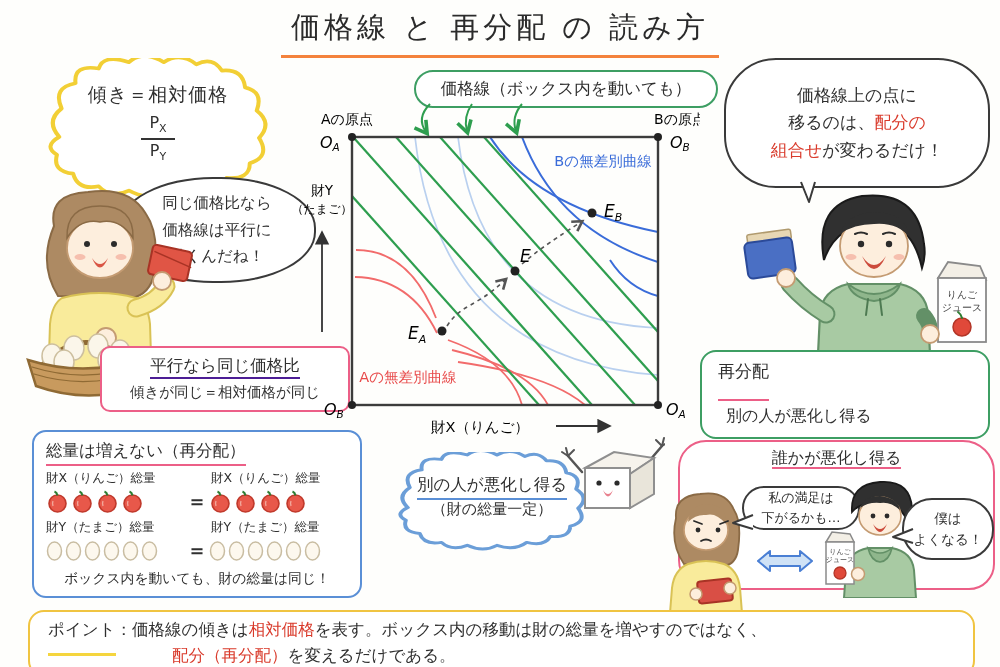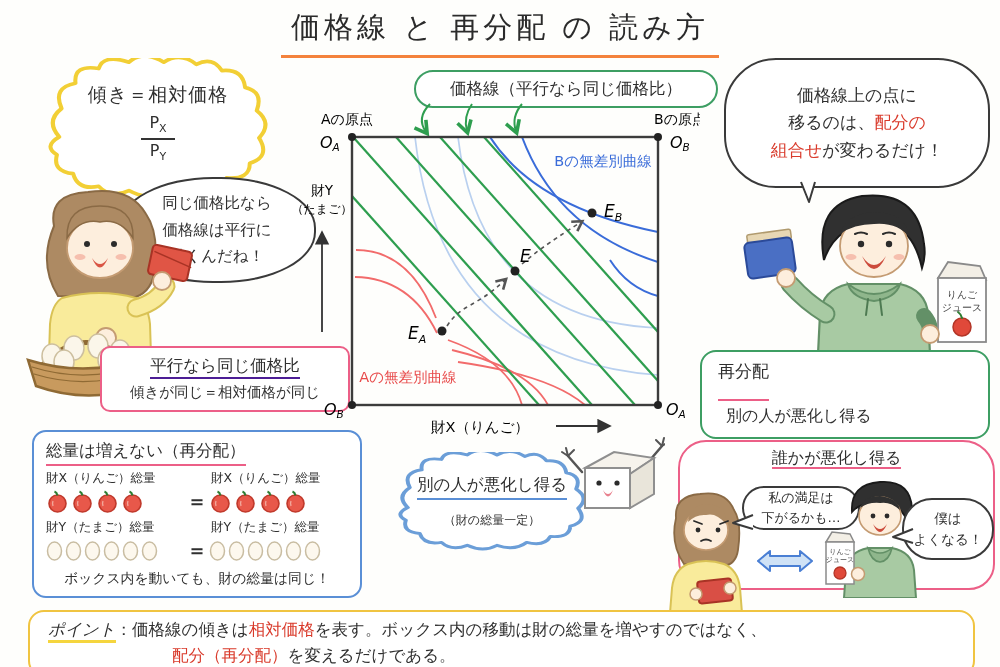--- a/index.html
+++ b/index.html
@@ -64,32 +64,32 @@
   .icon-line { display:flex; align-items:center; margin-top:1px; }
   .icon-group { display:flex; align-items:center; gap:2px; width:46%; }
   .eq { font-size:20px; font-weight:bold; width:8%; text-align:center; }
   #totals-box .foot { font-size:13.8px; text-align:center; margin-top:6px; }
 
   
   #size-cloud { left:388px; top:452px; width:208px; height:100px; }
   #size-cloud svg.cloud { position:absolute; left:0; top:0; }
   #size-cloud .txt { position:absolute; left:0; top:22px; width:100%; text-align:center; }
   #size-cloud .l1 { font-size:16.5px; display:inline-block; border-bottom:2px solid #5a8fd6; padding-bottom:2px; }
-  #size-cloud .l2 { font-size:12px; margin-top:12px; }
+  #size-cloud .l2 { font-size:15px; margin-top:0; }
 
   
   #worse-box { left:678px; top:440px; width:317px; height:150px; border:2.5px solid #ec5f87; border-radius:28px 32px 26px 30px; background:#fff; }
   #worse-box .ttl { position:absolute; left:0; top:6px; width:100%; text-align:center; font-size:16px; }
   #worse-box .ttl span { border-bottom:2px solid #ec5f87; padding-bottom:1px;font-family:Liberation Serif, serif; }
   #wb1 { left:62px; top:44px; width:118px; height:44px; border-radius:30px; font-size:13px; line-height:1.55; }
   #wb2 { left:222px; top:56px; width:92px; height:62px; border-radius:30px; font-size:13.5px; line-height:1.55; }
 
   
   #point-box { left:28px; top:610px; width:947px; border:2.5px solid #f0c441; border-radius:16px; background:#fff; padding:5px 18px 7px; font-size:16.5px; line-height:1.55; }
-  #point-box .pl { border-bottom:3px solid #f5d53e; padding-bottom:1px;font-style:italic; }
+  #point-box .pl { border-bottom:3px solid #f5d53e; padding-bottom:14px; }
   #point-box .line2 { margin-left:124px; }
 
   svg text { font-family:"DejaVu Sans", sans-serif; }
 </style>
 </head>
 <body>
 
 <div id="stage">
 
   <div class="abs" id="slope-cloud">
@@ -151,21 +151,21 @@
       <path d="M26,192 Q78,208 130,190 M24,185 Q78,202 133,183" fill="none" stroke="#8f6a34" stroke-width="1.3"></path>
     </g>
   </svg>
 
   <div class="abs" id="parallel-box">
     <div class="l1"><span>平行なら同じ価格比</span></div>
     <div class="l2">傾きが同じ＝相対価格が同じ</div>
   </div>
 
   <div class="abs" id="price-label">
-    <span>価格線（平行なら同じ価格比）</span>
+    <span>価格線（ボックス内を動いても）</span>
   </div>
 
   <svg class="abs" style="left:280px; top:100px;" width="420" height="350" viewBox="0 0 420 350">
     <defs>
       <marker id="mGray" markerWidth="10" markerHeight="10" refX="6" refY="4.5" orient="auto">
         <path d="M1,1 L7,4.5 L1,8" fill="none" stroke="#555" stroke-width="1.6"></path>
       </marker>
       <marker id="mGreen" markerWidth="10" markerHeight="10" refX="6" refY="4.5" orient="auto">
         <path d="M1,1 L7,4.5 L1,8" fill="none" stroke="#2e9e4f" stroke-width="1.8"></path>
       </marker>

